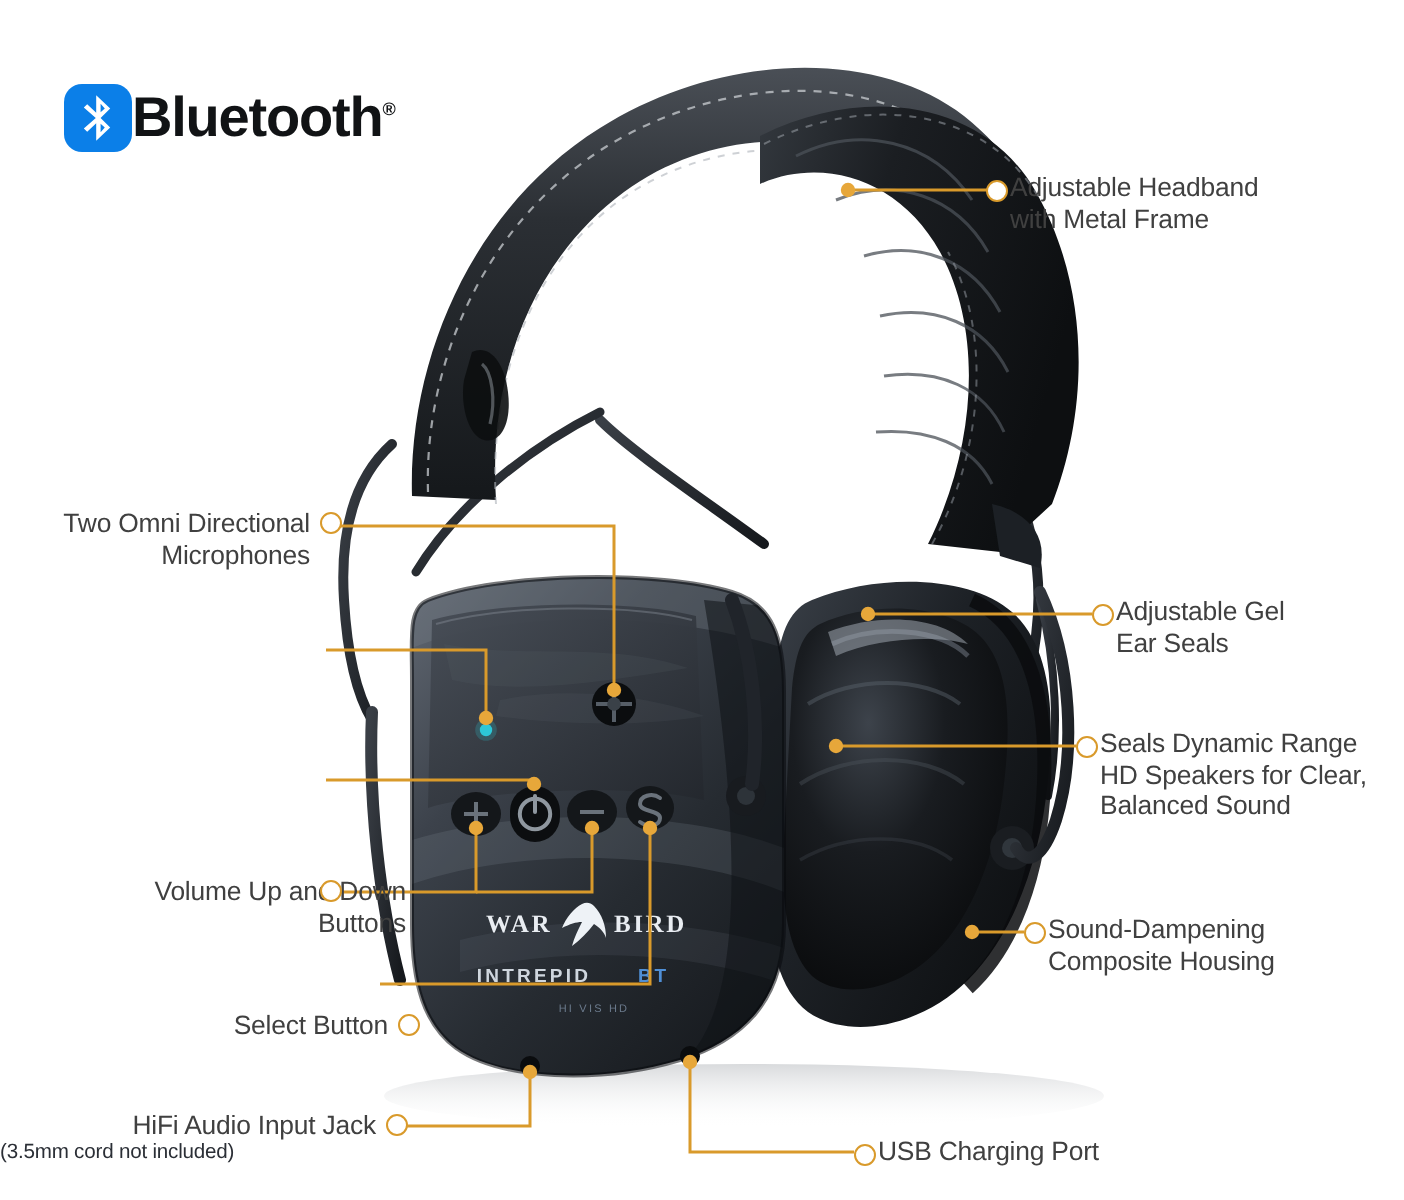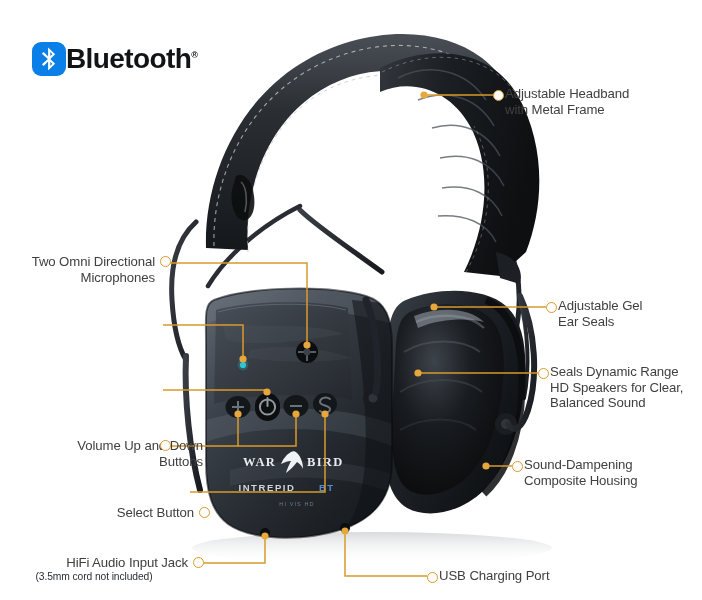--- a/index.html
+++ b/index.html
@@ -57,21 +57,21 @@
     white-space:pre-line;
     letter-spacing:-0.1px;
   }
   .cl-sub{
     font-size:10.3px;
     line-height:12px;
     color:#2b2f36;
     letter-spacing:-0.1px;
   }
   .cl-left .cl-text{text-align:right;}
-  .cl-left .cl-sub{text-align:center;}
+  .cl-left .cl-sub{text-align:left;}
   .cl-right .cl-text{text-align:left;}
 
   
   .ring{
     position:absolute;
     width:11px;height:11px;
     border:1.7px solid #d99a2b;
     border-radius:50%;
     background:#ffffff;
     box-sizing:border-box;

